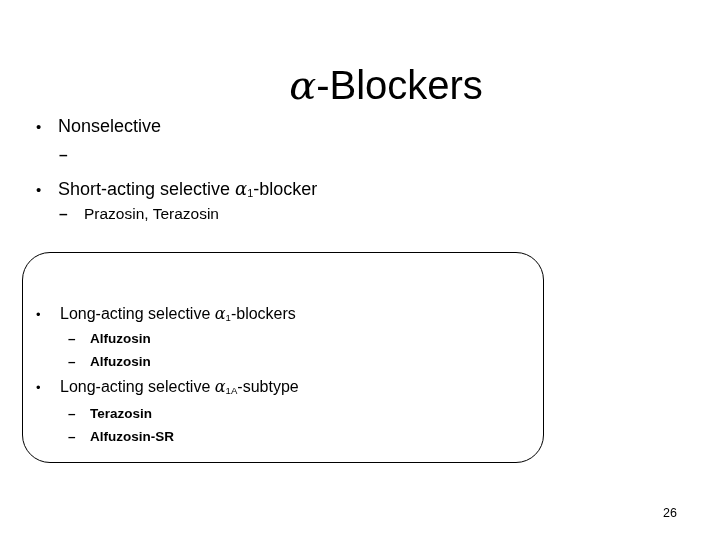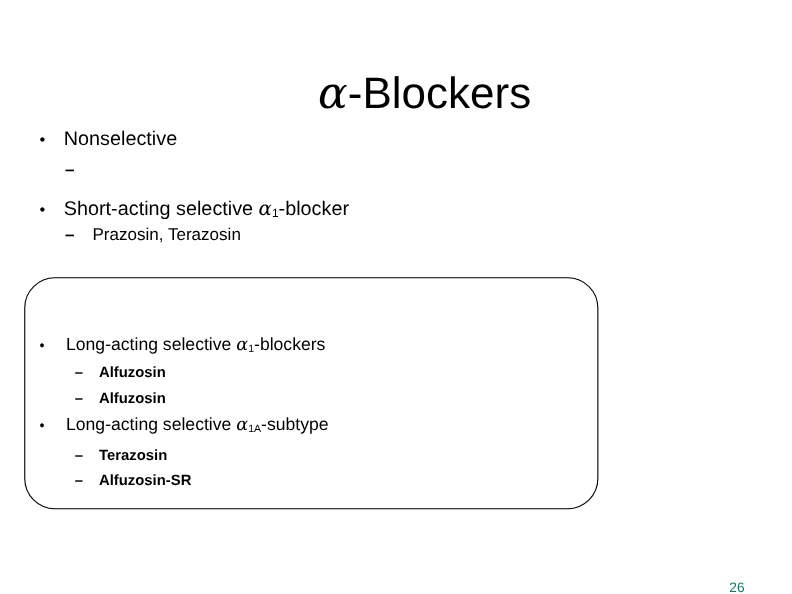--- a/index.html
+++ b/index.html
@@ -63,25 +63,25 @@
     top: 252px;
     width: 520px;
     height: 209px;
     border: 1.4px solid #000000;
     border-radius: 28px;
     background: transparent;
   }
   .page-number {
     position: absolute;
     left: 655px;
-    top: 527px;
+    top: 506px;
     width: 30px;
     text-align: center;
     font-size: 12.5px;
-    color: #0f766e;
+    color: #000000;
   }
 </style>
 </head>
 <body>
 
 <div class="slide">
 
   <div class="title"><span class="alpha">α</span><span>-Blockers</span></div>
 
   <div class="row l1out" style="top:116px">

